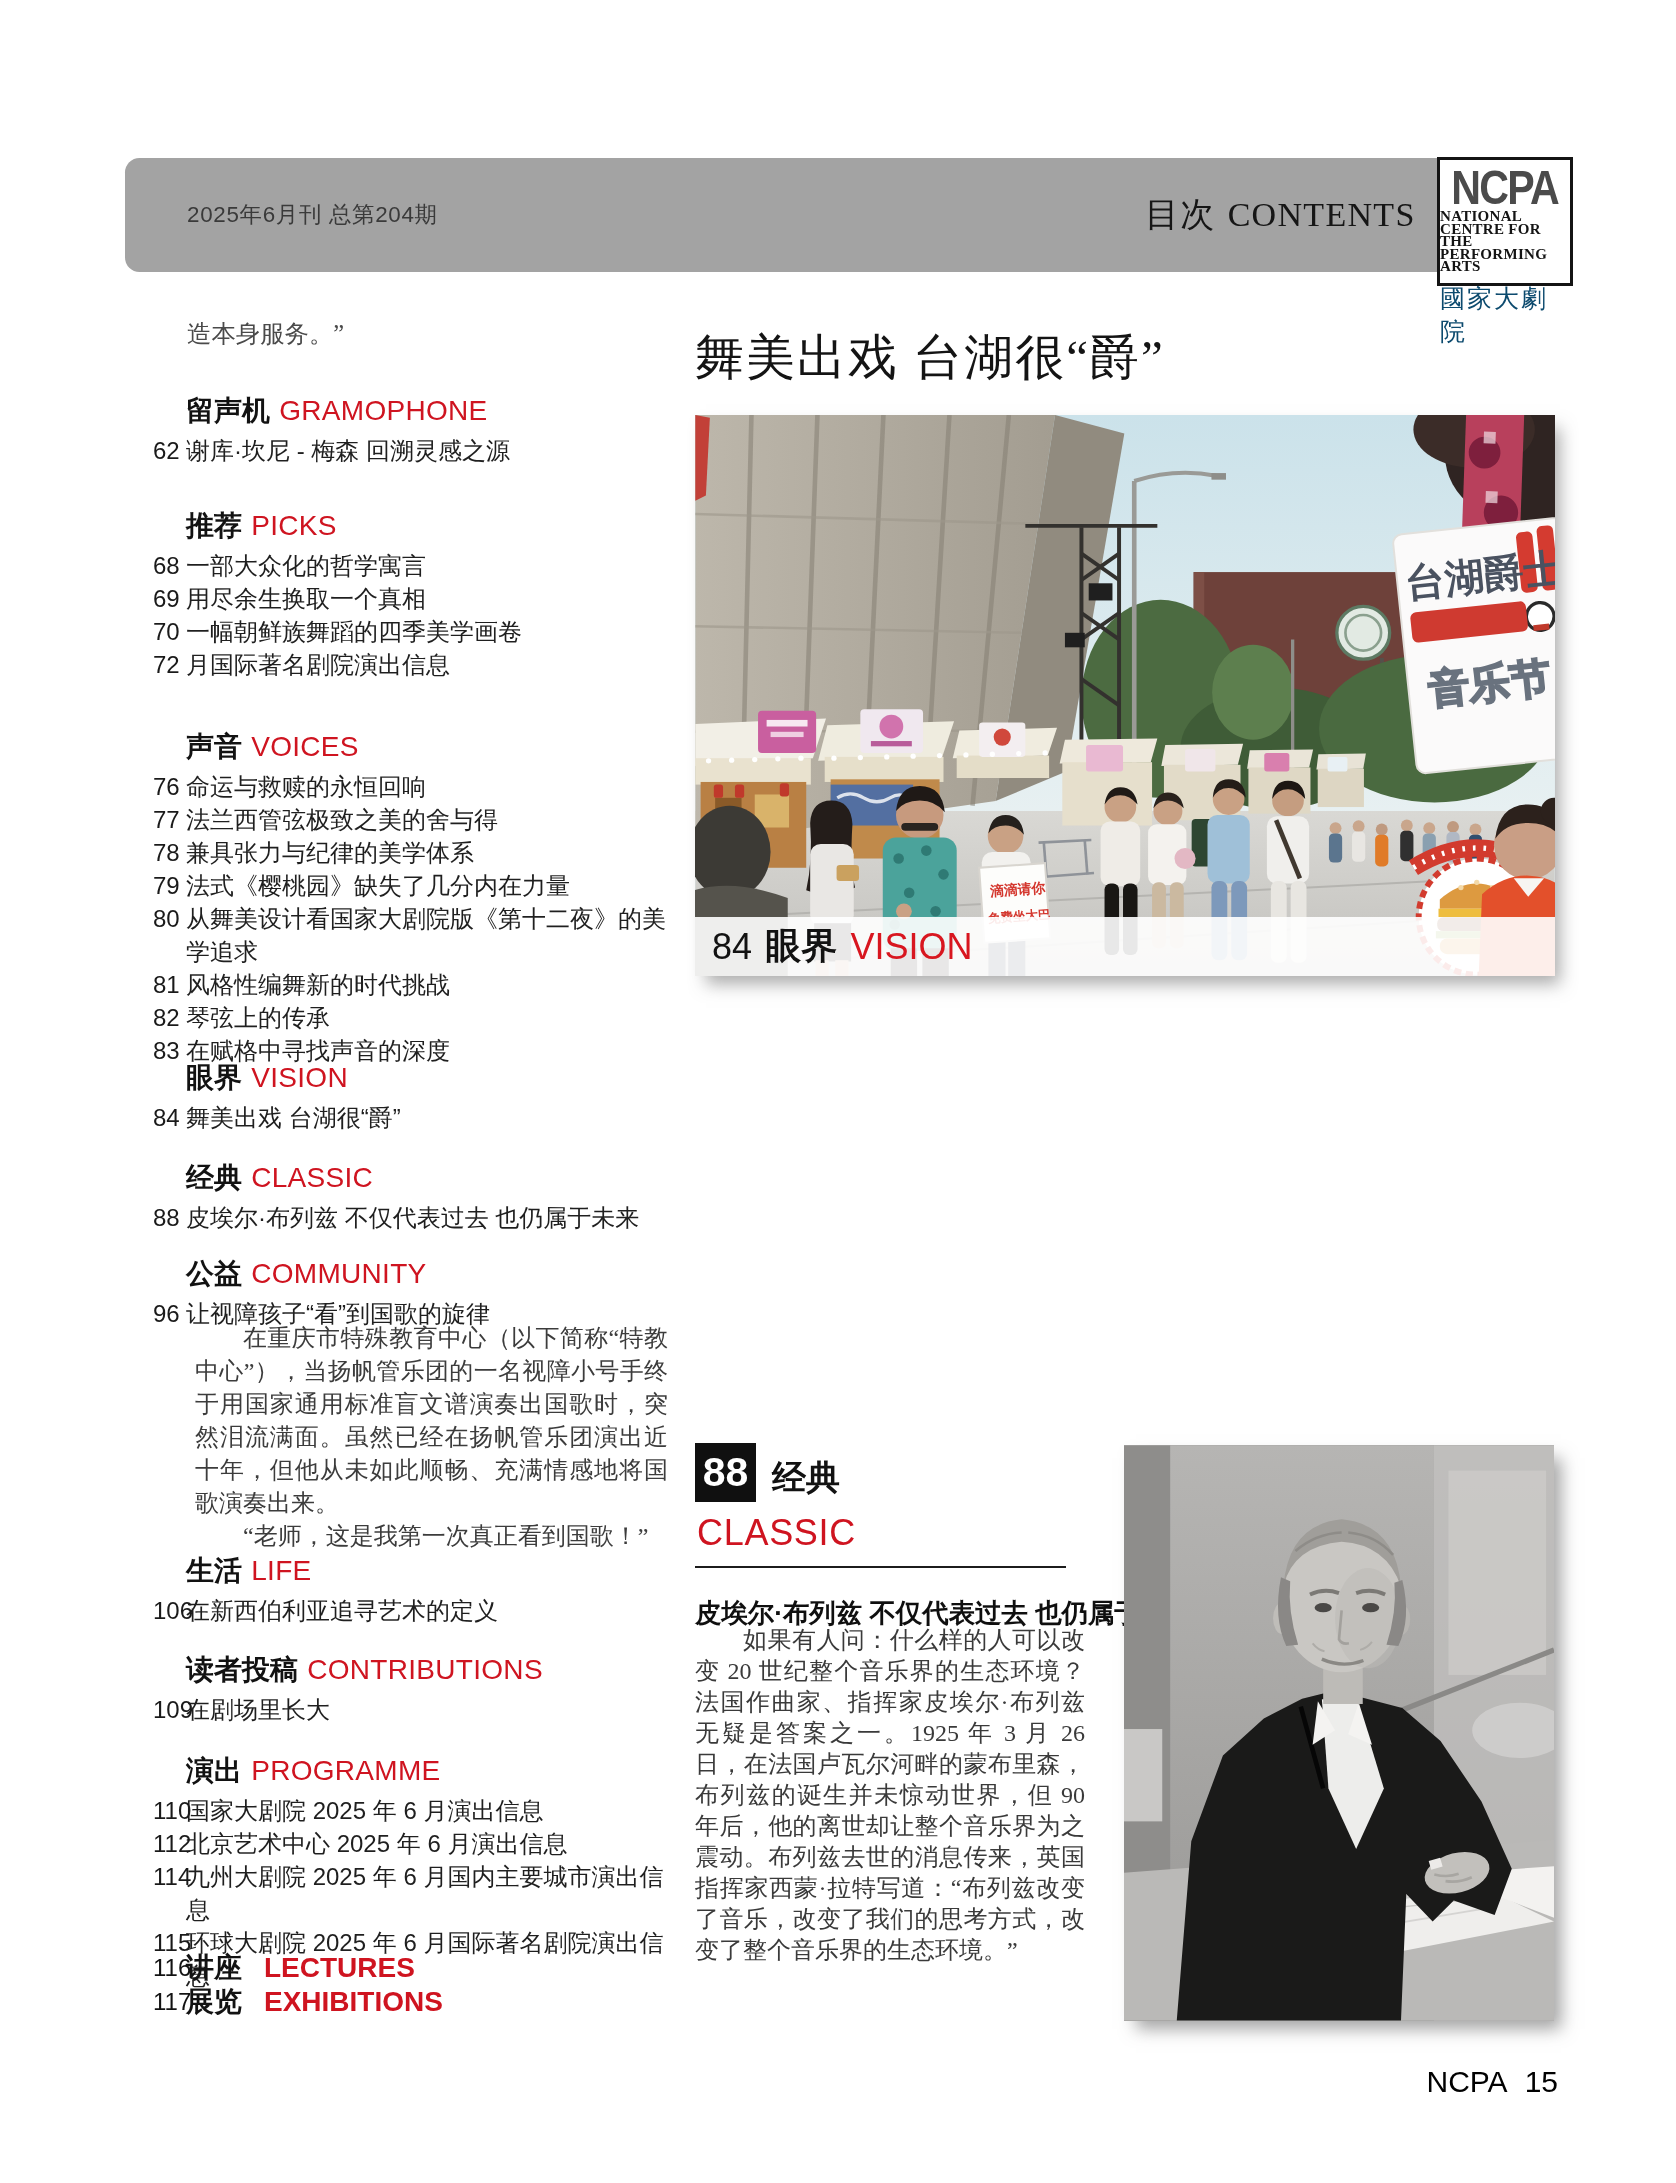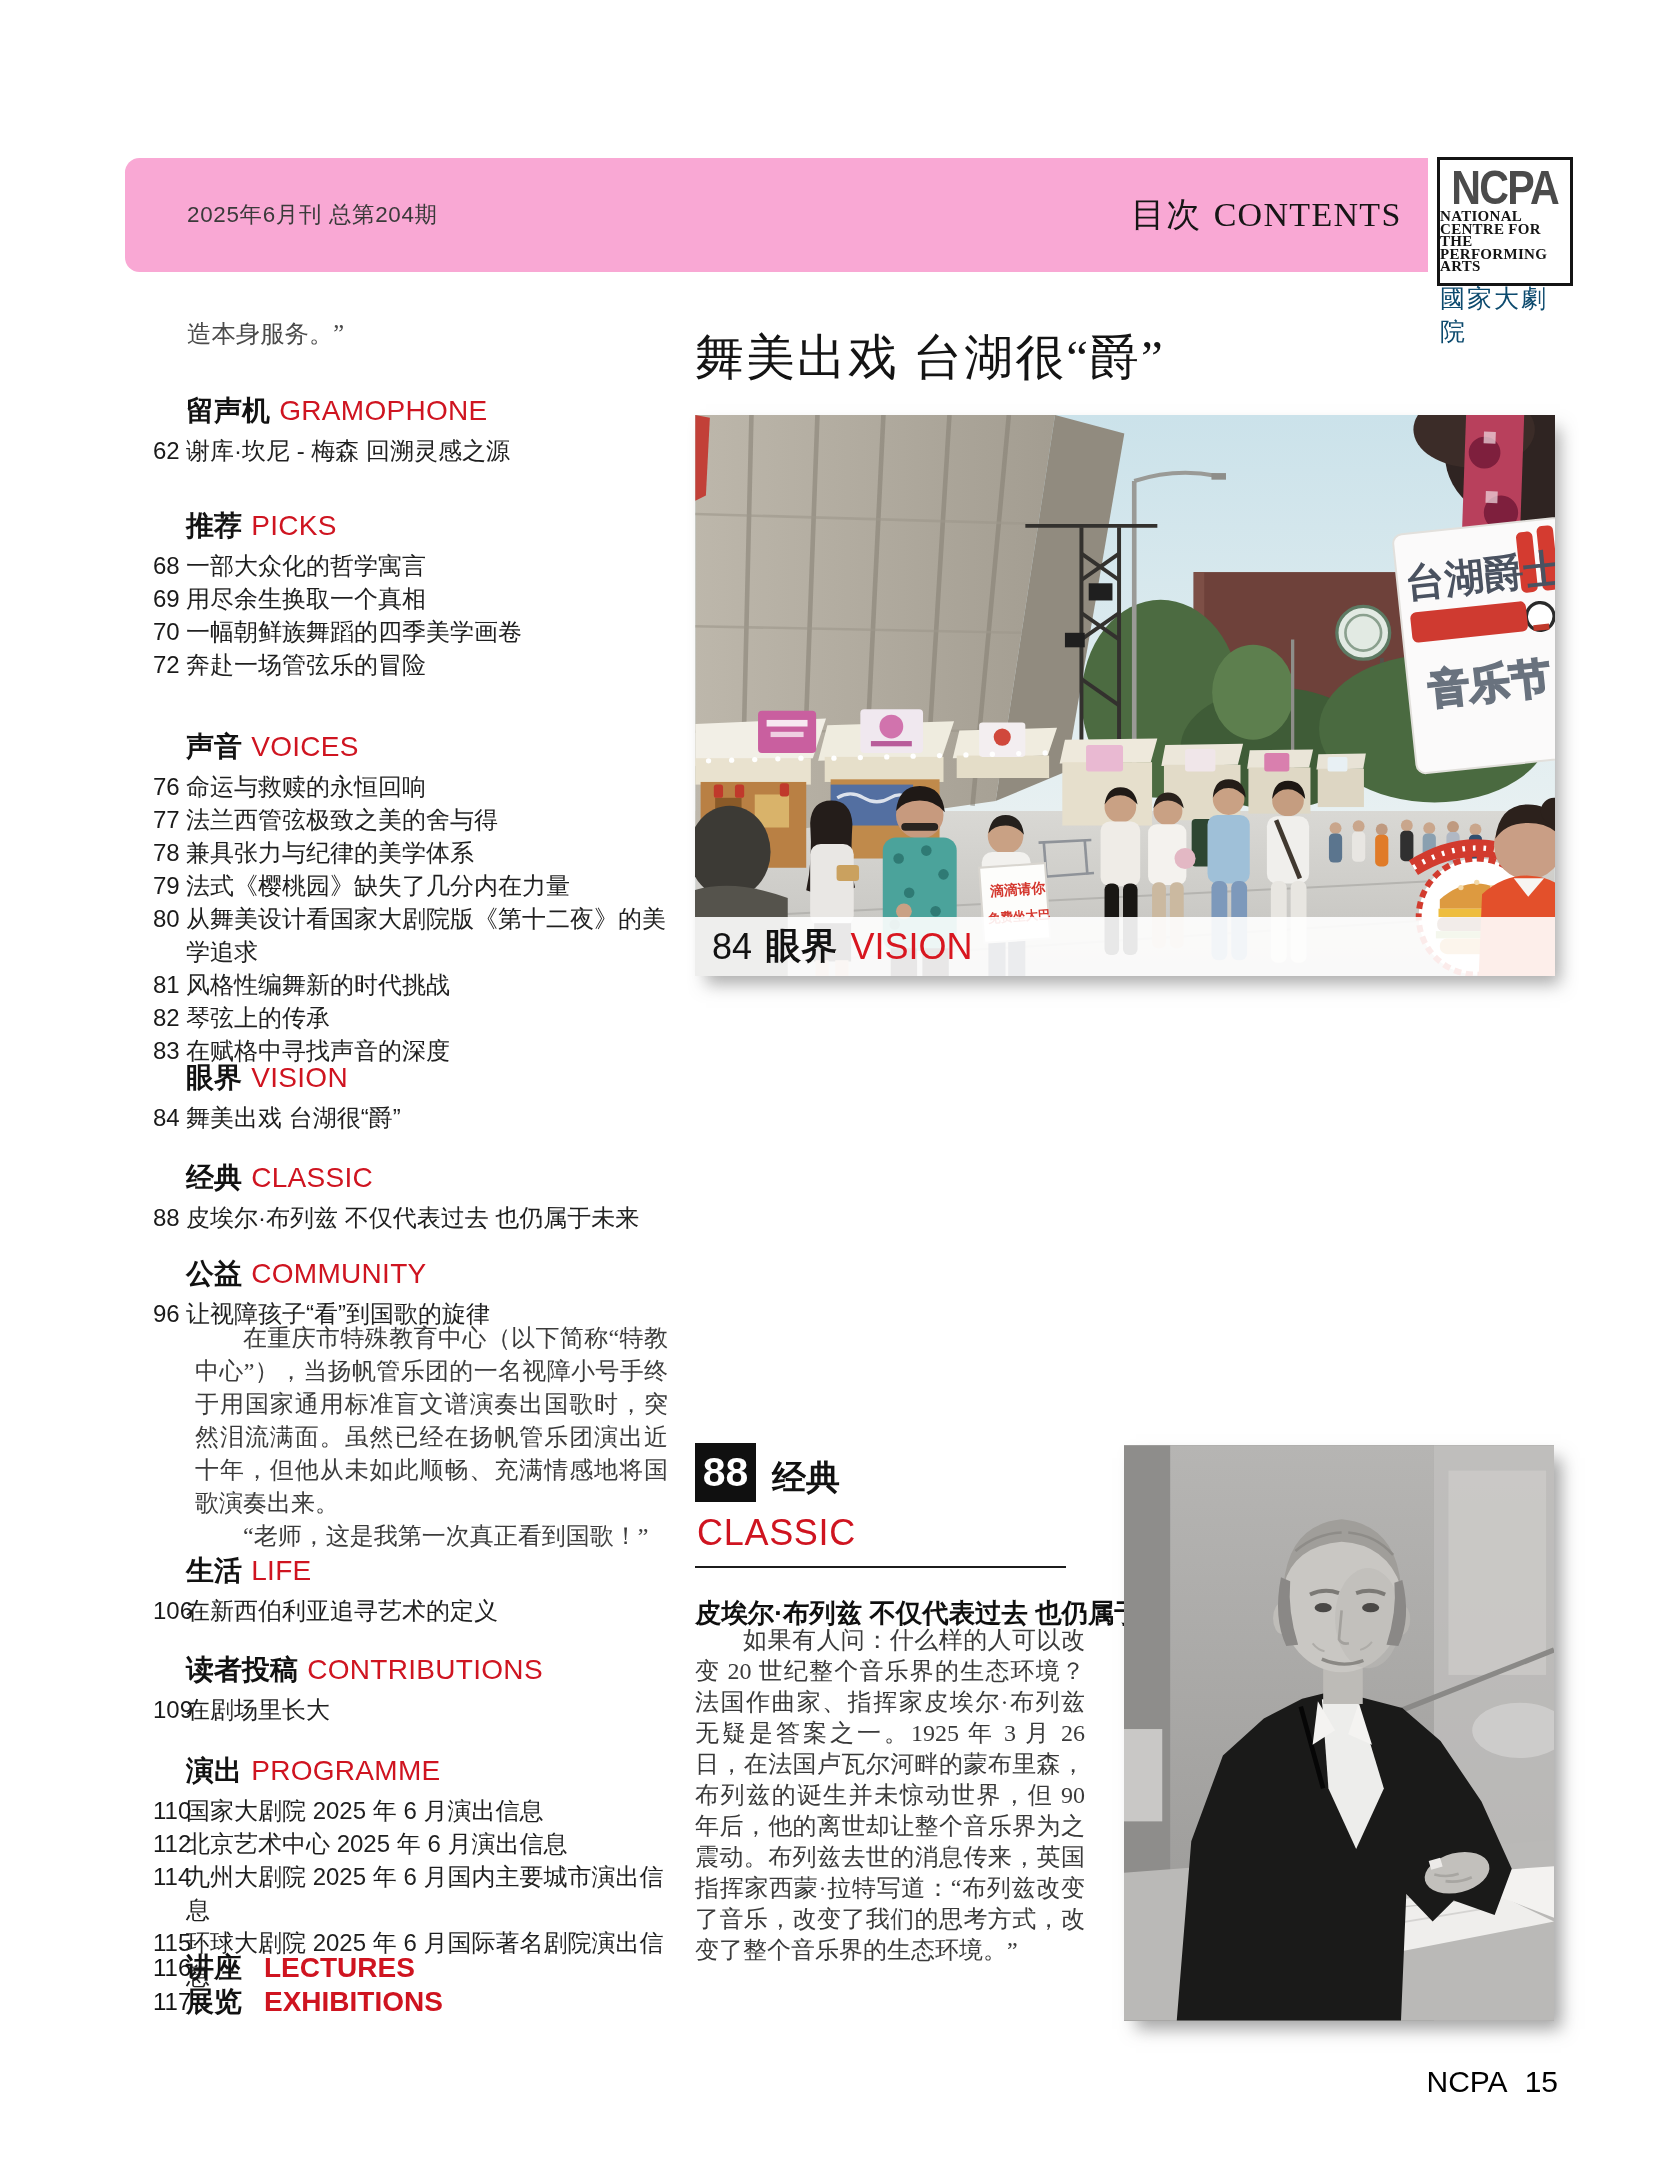--- a/index.html
+++ b/index.html
@@ -1,21 +1,21 @@
 <!DOCTYPE html>
 <html style="font-size:10.6px"><head>
 <meta charset="utf-8">
 <style>
   html,body{margin:0;padding:0;background:#ffffff;}
   #page{position:relative;width:1676px;height:2183px;background:#ffffff;overflow:hidden;
         font-family:"Liberation Sans",sans-serif;color:#1a1a1a;}
 
   
   .header-bar{position:absolute;left:125px;top:158px;width:1303px;height:114px;
-              background:#f9a8d4;border-radius:14.5px 0 0 14.5px;}
+              background:#a3a3a3;border-radius:14.5px 0 0 14.5px;padding-left:14px;}
   .issue{position:absolute;left:62px;top:0;height:114px;line-height:114px;
          font-size:22.4px;color:#3a3a3a;letter-spacing:0.7px;}
   .contents{position:absolute;right:26.4px;top:0;height:114px;line-height:114px;
             font-family:"Liberation Serif",serif;font-size:34px;color:#161616;letter-spacing:1.3px;}
   .contents .cn{margin-right:12px;}
   .logo-box{position:absolute;left:1437px;top:157px;width:136px;height:129px;background:#fff;
             border:3.3px solid #141414;box-sizing:border-box;display:flex;flex-direction:column;
             align-items:center;padding-top:4px;}
   .logo-acronym{font-size:49px;font-weight:bold;color:#4b4b4b;line-height:46px;
                 transform:scaleX(.84);letter-spacing:-2px;}
@@ -93,21 +93,21 @@
   <div class="sec" style="top:395px">
     <h3><span class="cn">留声机</span><span class="en">GRAMOPHONE</span></h3>
     <div class="row"><span class="num">62</span><span>谢库·坎尼 - 梅森 回溯灵感之源</span></div>
   </div>
 
   <div class="sec" style="top:510px">
     <h3><span class="cn">推荐</span><span class="en">PICKS</span></h3>
     <div class="row"><span class="num">68</span><span>一部大众化的哲学寓言</span></div>
     <div class="row"><span class="num">69</span><span>用尽余生换取一个真相</span></div>
     <div class="row"><span class="num">70</span><span>一幅朝鲜族舞蹈的四季美学画卷</span></div>
-    <div class="row"><span class="num">72</span><span>奔赴一场管弦乐的冒险</span></div>
+    <div class="row"><span class="num">72</span><span>月国际著名剧院演出信息</span></div>
   </div>
 
   <div class="sec" style="top:731px">
     <h3><span class="cn">声音</span><span class="en">VOICES</span></h3>
     <div class="row"><span class="num">76</span><span>命运与救赎的永恒回响</span></div>
     <div class="row"><span class="num">77</span><span>法兰西管弦极致之美的舍与得</span></div>
     <div class="row"><span class="num">78</span><span>兼具张力与纪律的美学体系</span></div>
     <div class="row"><span class="num">79</span><span>法式《樱桃园》缺失了几分内在力量</span></div>
     <div class="row"><span class="num">80</span><span>从舞美设计看国家大剧院版《第十二夜》的美学追求</span></div>
     <div class="row"><span class="num">81</span><span>风格性编舞新的时代挑战</span></div>

